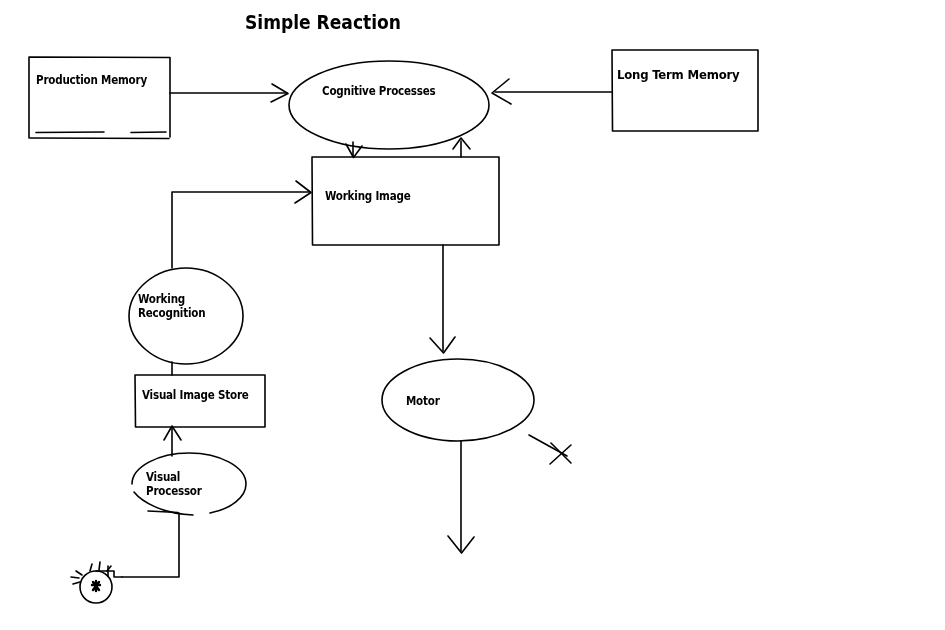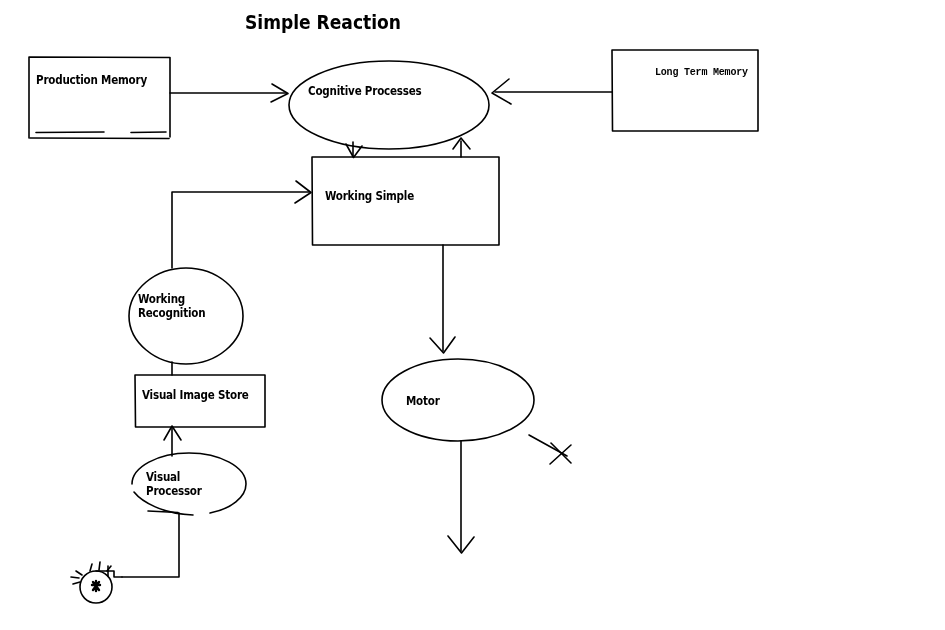--- a/index.html
+++ b/index.html
@@ -5,22 +5,22 @@
   html,body{margin:0;padding:0;background:#ffffff;}
   body{width:945px;height:630px;overflow:hidden;
        font-family:"DejaVu Sans Condensed","Liberation Sans",sans-serif;}
   #stage{position:relative;width:945px;height:630px;background:#fff;}
   svg#canvas{position:absolute;left:0;top:0;width:945px;height:630px;}
   .lbl{position:absolute;color:#000;font-weight:bold;
        font-family:"DejaVu Sans Condensed","Liberation Sans",sans-serif;
        letter-spacing:-0.2px;white-space:pre-line;line-height:1.25;}
   #title{left:245px;top:11px;font-size:19px;letter-spacing:0px;}
   #lbl-production{left:36px;top:73px;font-size:11.5px;}
-  #lbl-cognitive{left:308px;top:84px;font-size:11.5px;}
-  #lbl-longterm{left:655px;top:67px;font-size:10px;font-family:Liberation Mono, monospace;}
+  #lbl-cognitive{left:322px;top:84px;font-size:11.5px;}
+  #lbl-longterm{left:617px;top:67px;font-size:13px;}
   #lbl-working{left:325px;top:189px;font-size:11.5px;}
   #lbl-pattern{left:138px;top:292px;font-size:11.5px;}
   #lbl-vis{left:142px;top:388px;font-size:11.5px;}
   #lbl-visproc{left:146px;top:470px;font-size:11.5px;}
   #lbl-motor{left:406px;top:394px;font-size:11.5px;}
   #lbl-note{left:588px;top:443px;font-size:11px;width:225px;line-height:1.45;}
 </style>
 </head>
 <body>
 
@@ -150,21 +150,21 @@
   </svg>
 
   <div class="lbl" id="title">Simple Reaction</div>
 
   <div class="lbl" id="lbl-production">Production  Memory</div>
 
   <div class="lbl" id="lbl-cognitive">Cognitive Processes</div>
 
   <div class="lbl" id="lbl-longterm">Long Term Memory</div>
 
-  <div class="lbl" id="lbl-working">Working Simple</div>
+  <div class="lbl" id="lbl-working">Working Image</div>
 
   <div class="lbl" id="lbl-pattern">Working
 Recognition</div>
 
   <div class="lbl" id="lbl-vis">Visual Image Store</div>
 
   <div class="lbl" id="lbl-visproc">Visual
 Processor</div>
 
   <div class="lbl" id="lbl-motor">Motor</div>

